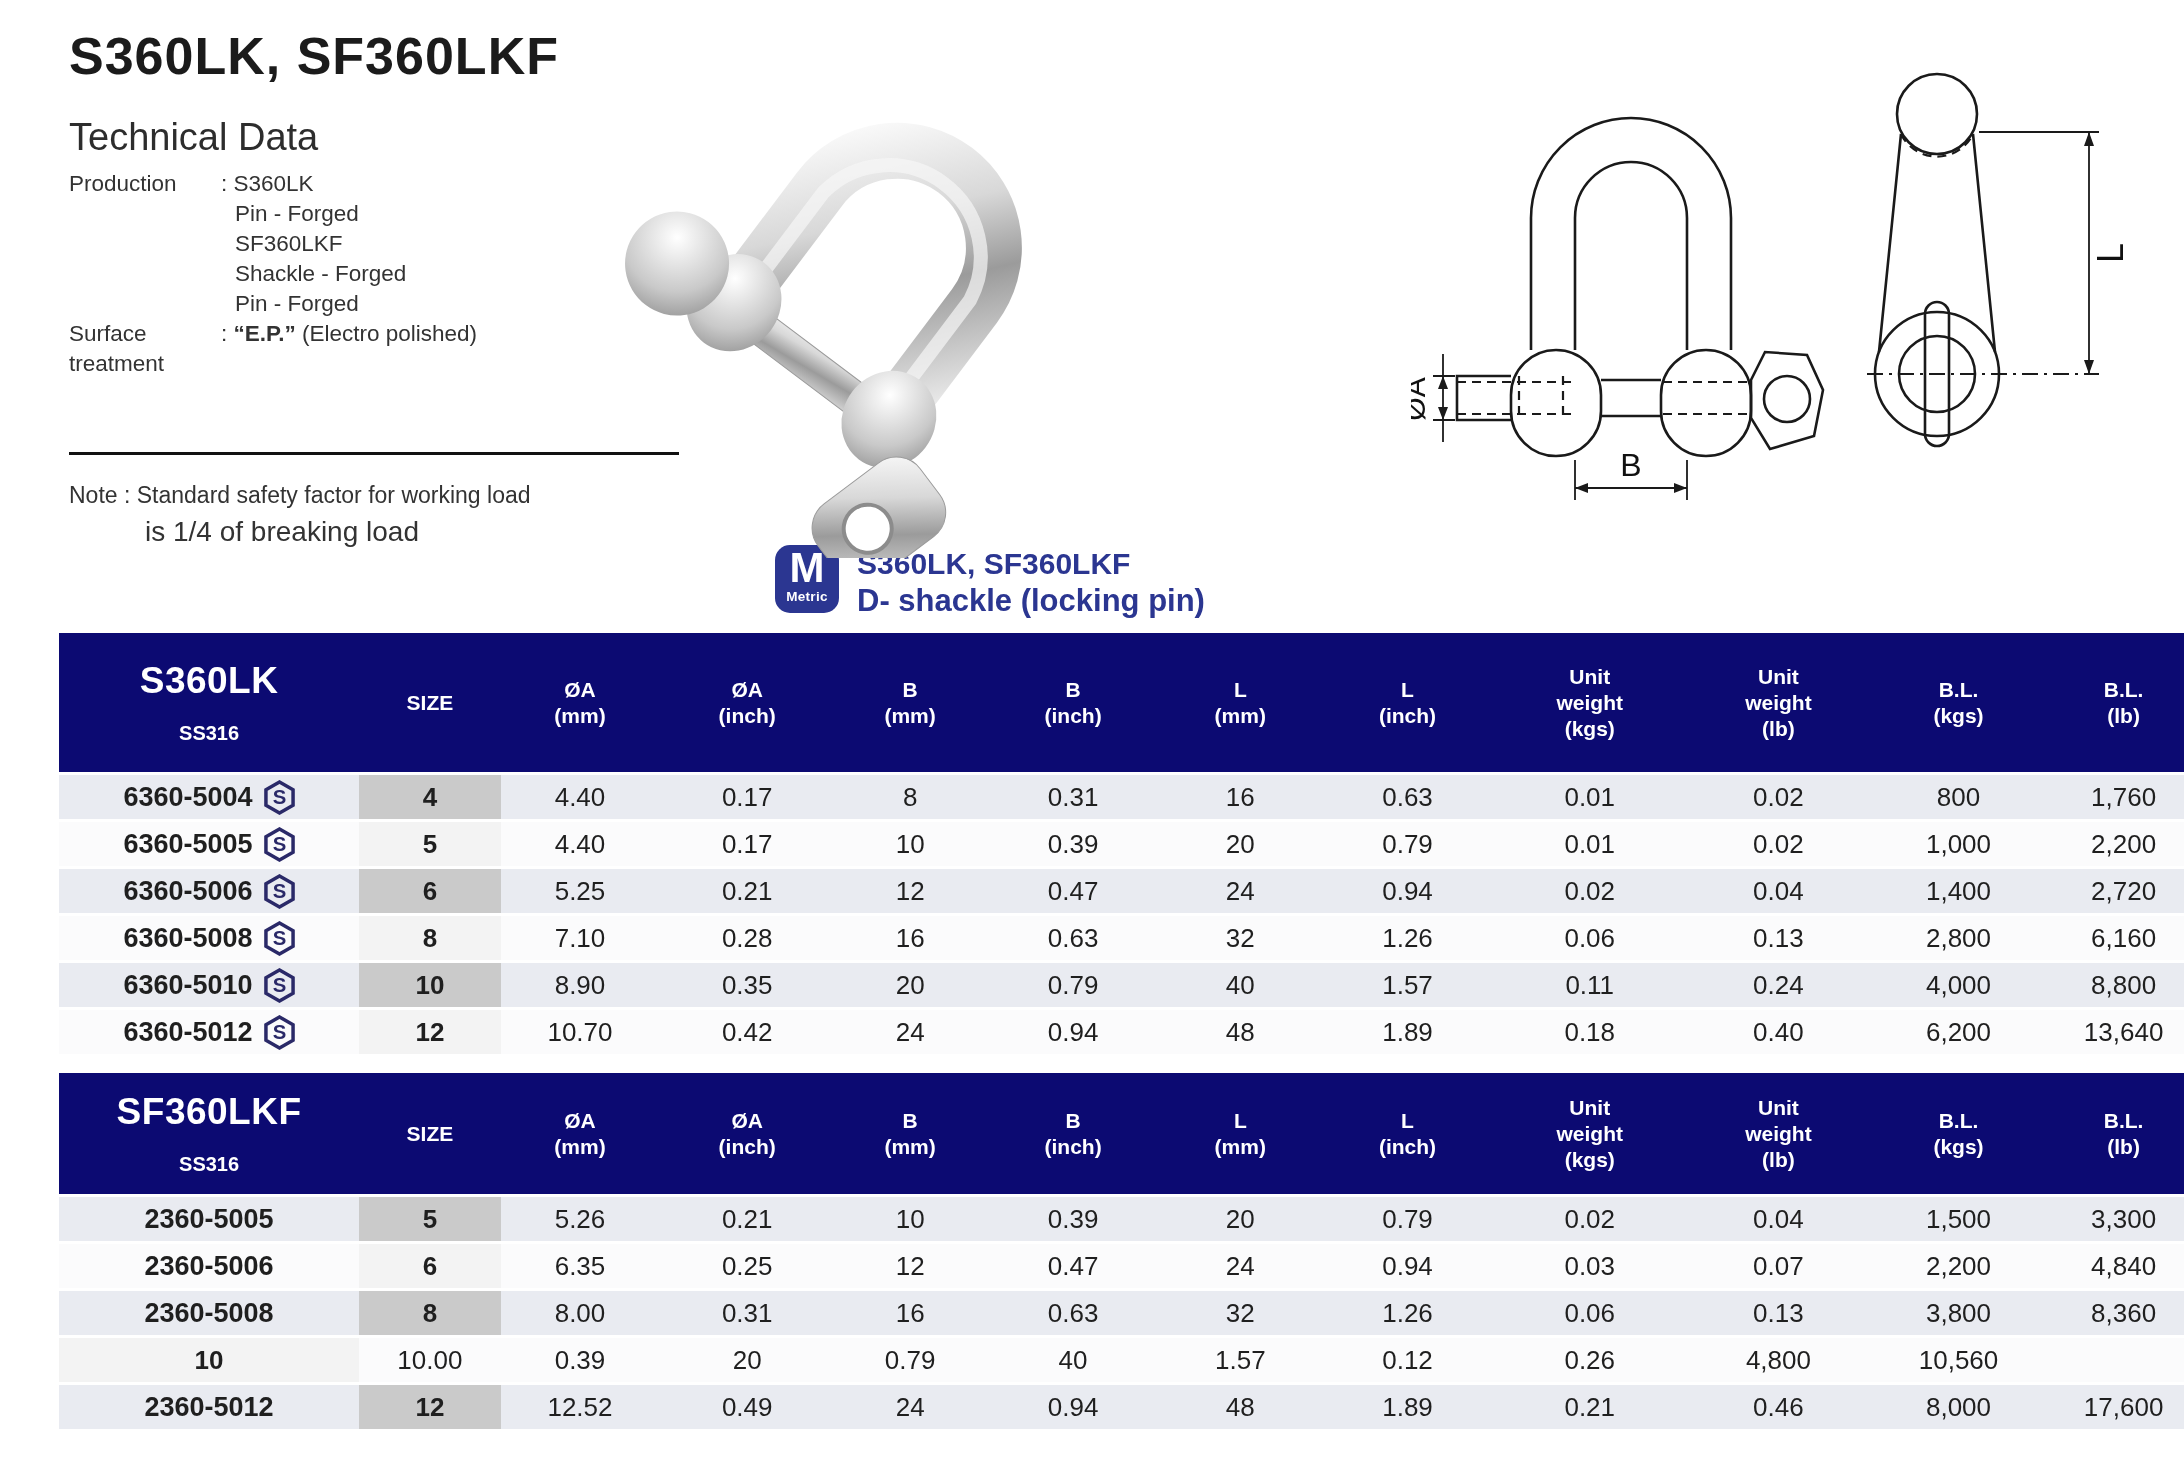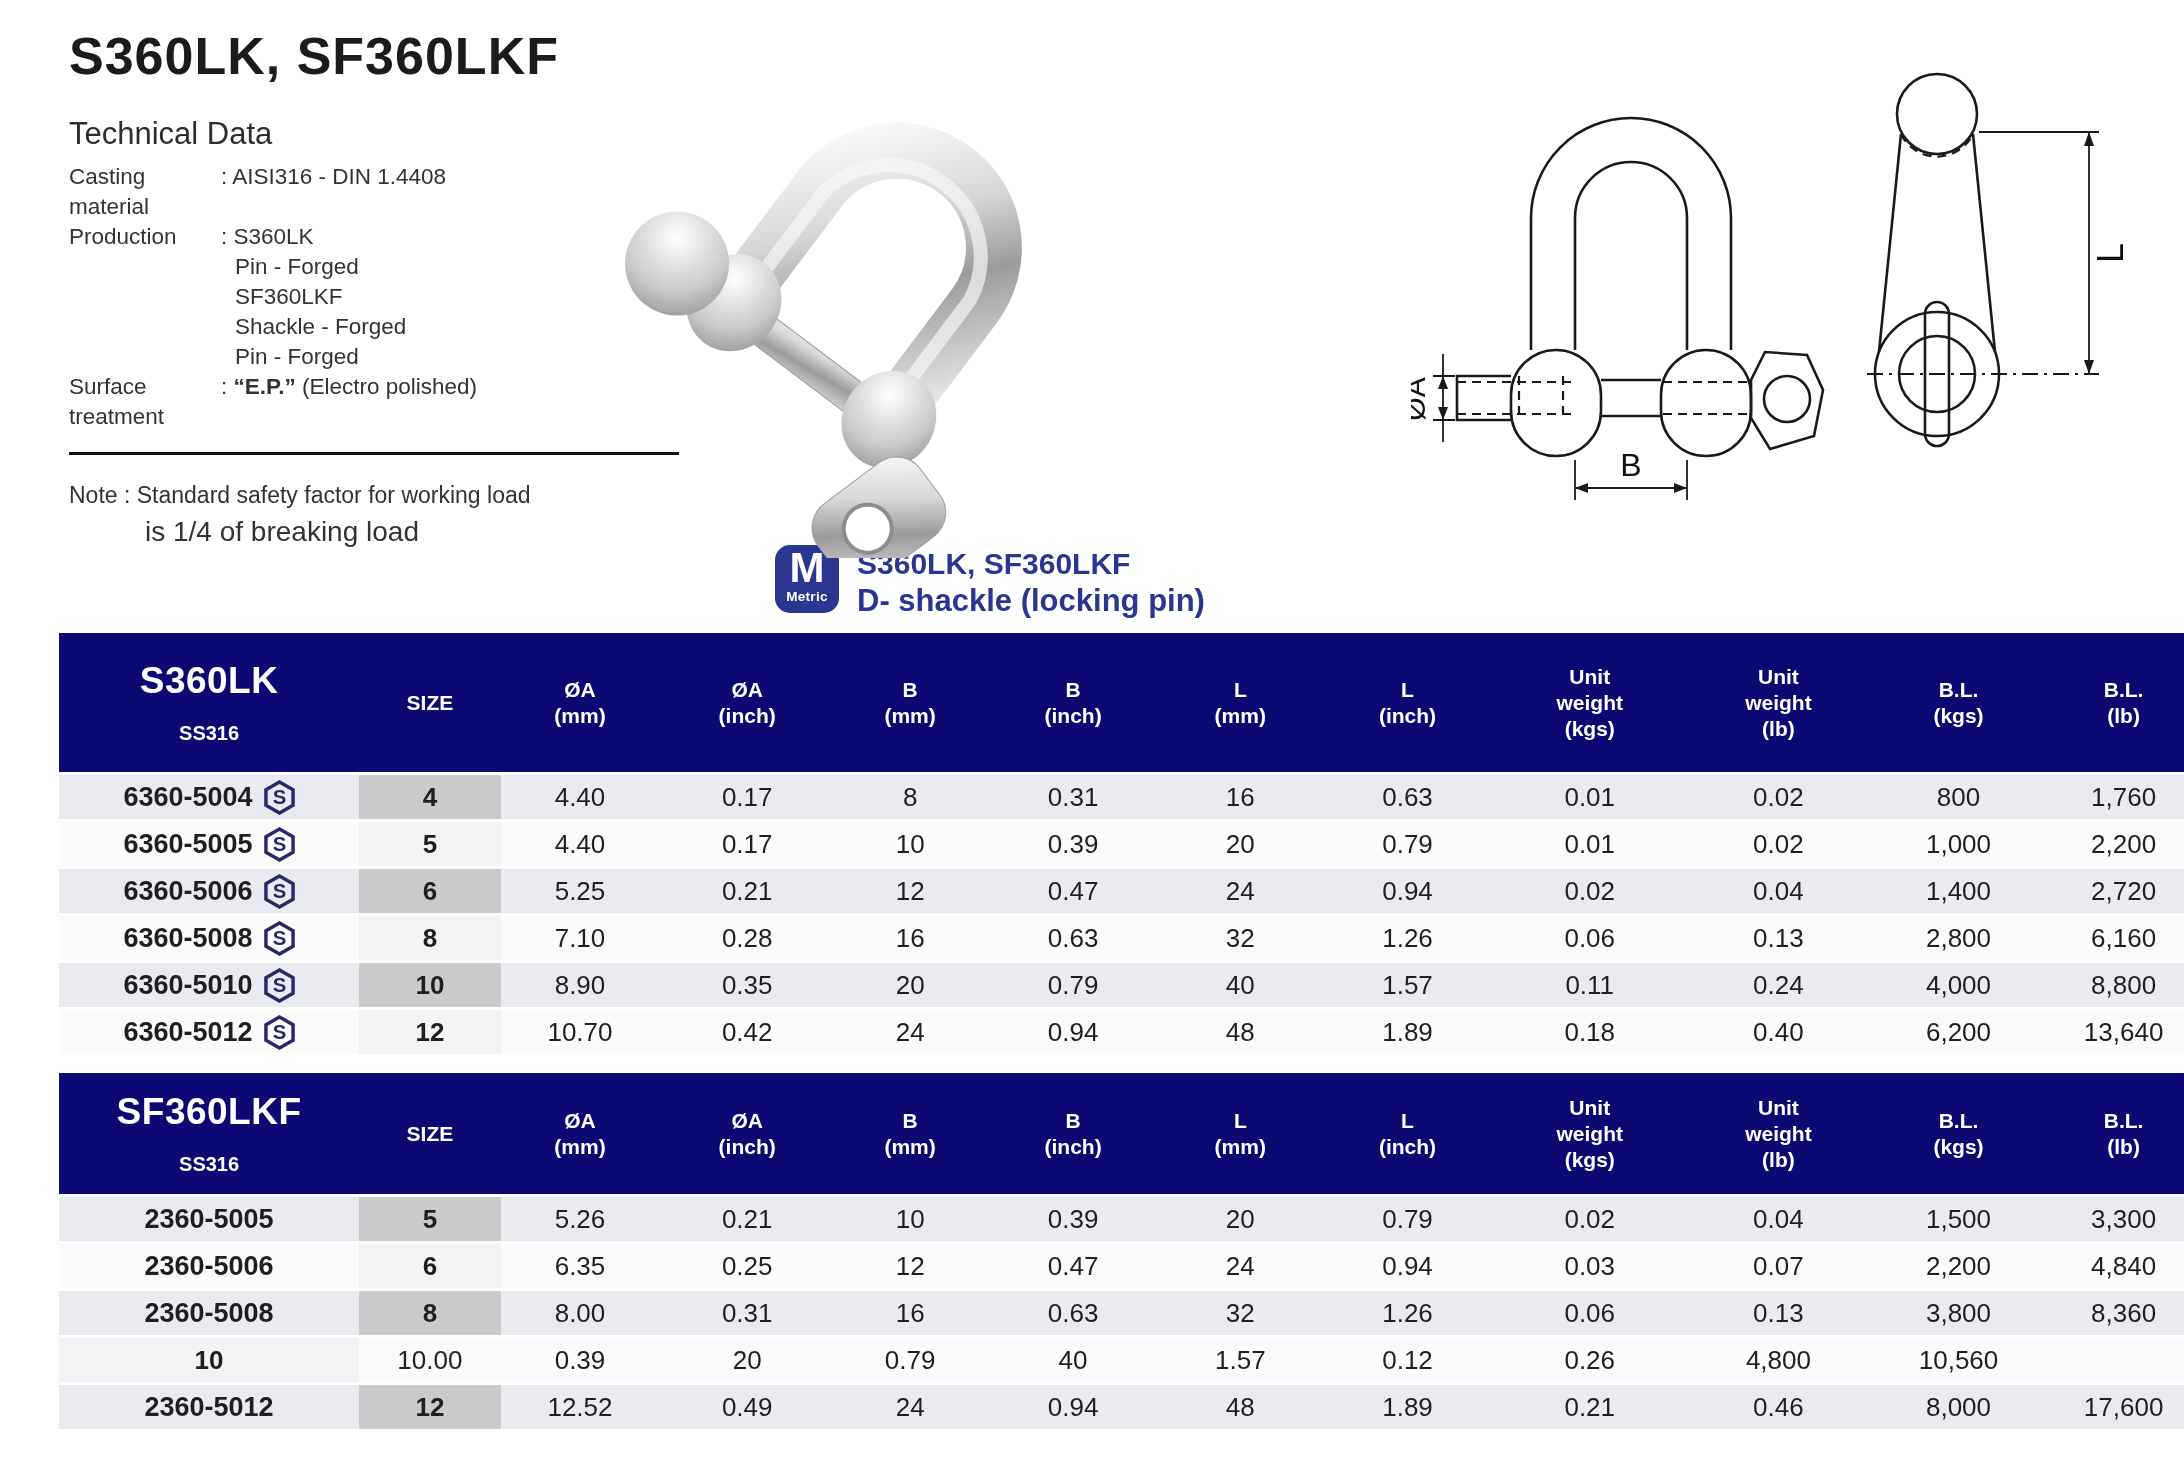--- a/index.html
+++ b/index.html
@@ -2,21 +2,21 @@
 <html><head>
 <meta charset="utf-8">
 <style>
   * { margin:0; padding:0; box-sizing:border-box; }
   body { background:#ffffff; font-family:"Liberation Sans","DejaVu Sans",sans-serif; }
   .page { position:relative; width:2184px; height:1460px; background:#fff; overflow:hidden; color:#222;margin-left:39px; }
 
   
   .main-title { position:absolute; left:30px; top:26px; font-size:52px; font-weight:700; color:#1b1b1b; letter-spacing:1px; }
   .tech-block { position:absolute; left:30px; top:116px; width:640px; }
-  .tech-heading { font-size:31px; font-weight:400; color:#2d2d2d; margin-bottom:10px; }
+  .tech-heading { font-size:38px; font-weight:400; color:#2d2d2d; margin-bottom:10px; }
   .tech-row { display:flex; font-size:22.5px; color:#333; line-height:30px; }
   .tech-label { width:152px; flex:0 0 152px; }
   .tech-cont { padding-left:166px; font-size:22.5px; color:#333; line-height:30px; }
   .bold-ep { font-weight:700; }
   .rule { position:absolute; left:30px; top:452px; width:610px; border-top:3px solid #111; }
   .note-line1 { position:absolute; left:30px; top:482px; font-size:23px; color:#333; }
   .note-line2 { position:absolute; left:30px; top:516px; padding-left:76px; font-size:28px; color:#333; }
 
   
   .metric-logo { position:absolute; left:736px; top:545px; width:64px; height:68px; background:var(--metric-blue); border-radius:15px; display:flex; flex-direction:column; align-items:center; justify-content:flex-start; }
@@ -64,24 +64,20 @@
 </style>
 </head>
 <body>
 
 <div class="page" id="page" style="--header-navy: #0c0a72; --metric-blue: #2b3691; --row-light: #e9ebf1; --row-white: #fbfbfc; --size-dark: #cacaca; --size-light: #f3f3f3; --badge-navy: #2a2968;">
 
   <div class="main-title">S360LK, SF360LKF</div>
 
   <div class="tech-block">
     <div class="tech-heading">Technical Data</div>
-    <div class="tech-row">
-      <span class="tech-label">Casting material</span>
-      <span>: AISI316 - DIN 1.4408</span>
-    </div>
     <div class="tech-row">
       <span class="tech-label">Production</span>
       <span>: S360LK</span>
     </div>
     <div id="production-lines">
         <div class="tech-cont">Pin - Forged</div>
         <div class="tech-cont">SF360LKF</div>
         <div class="tech-cont">Shackle - Forged</div>
         <div class="tech-cont">Pin - Forged</div>
       </div>

